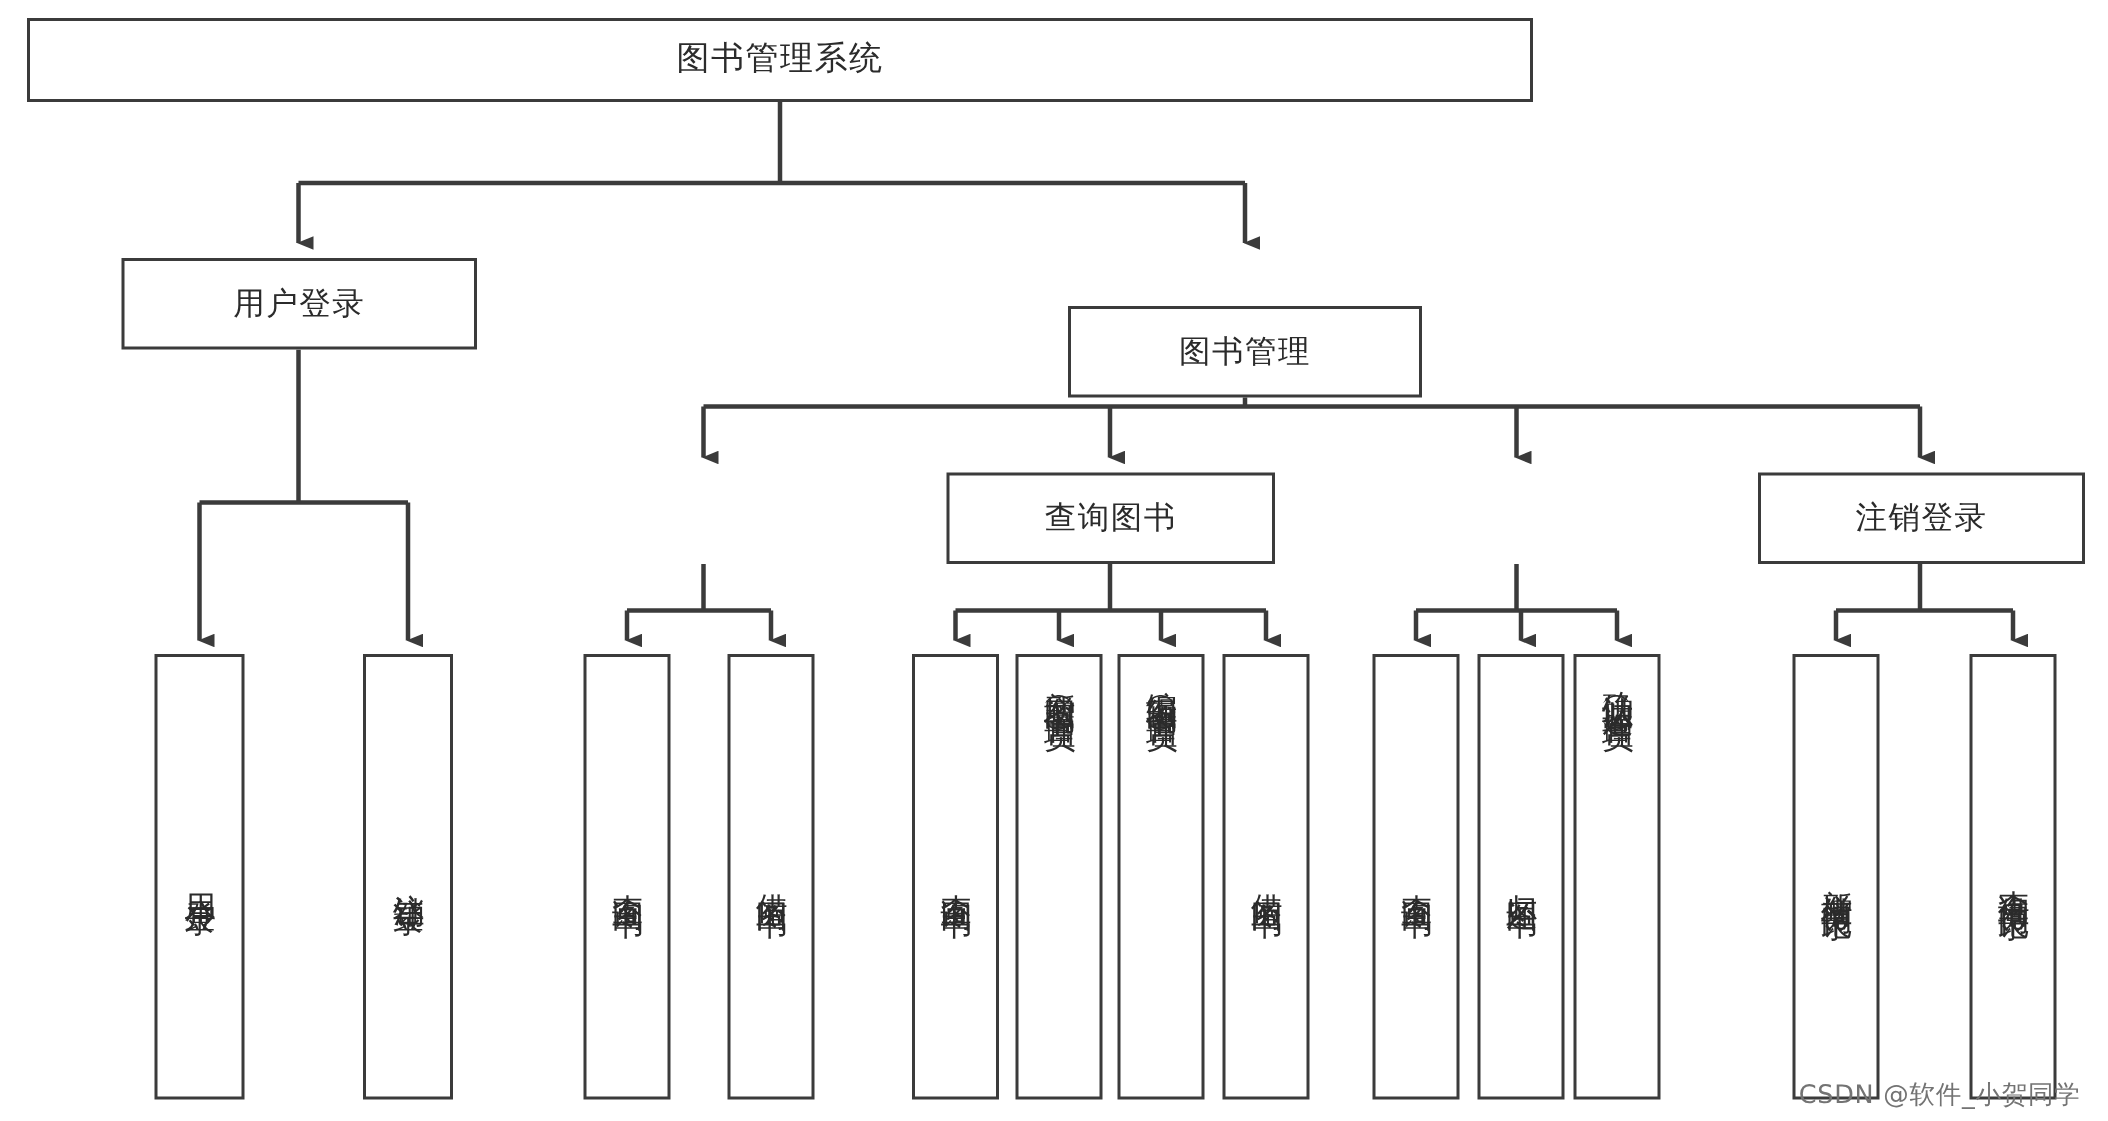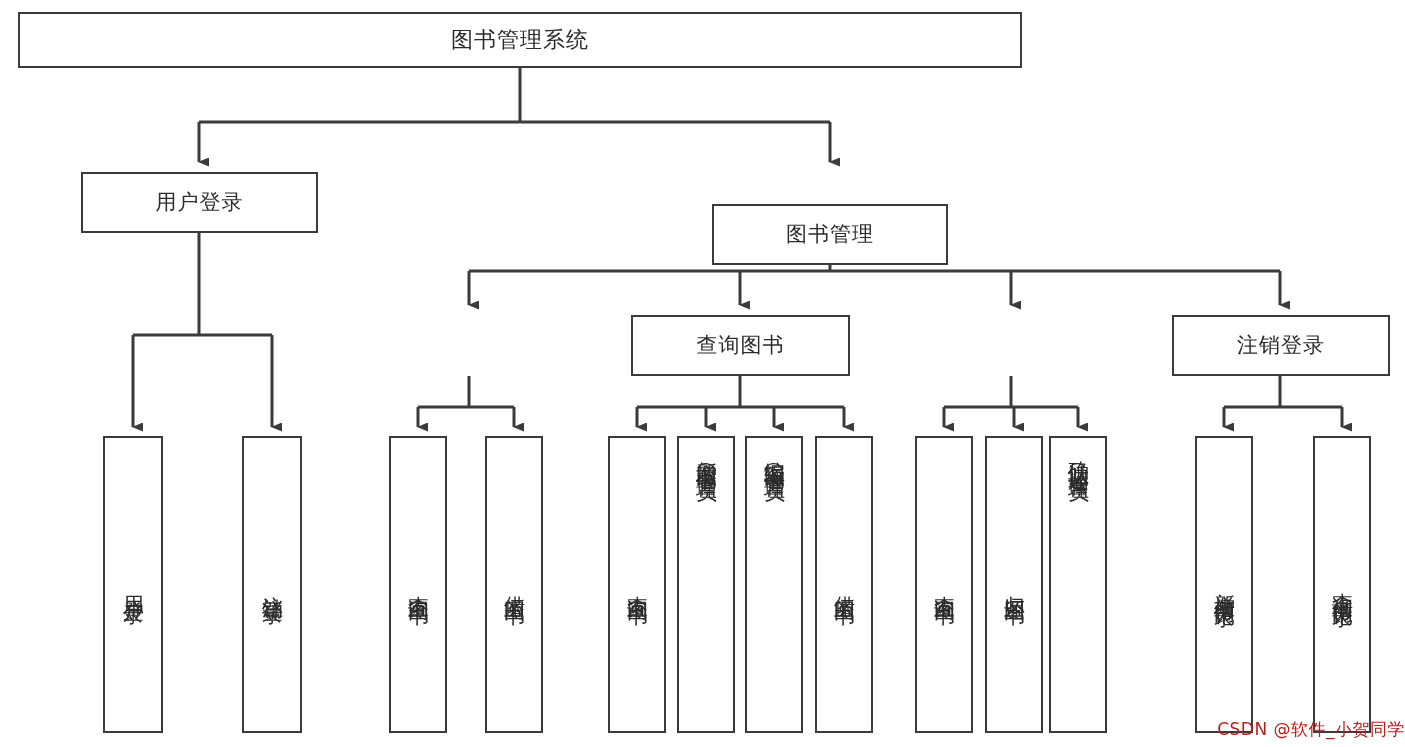--- a/index.html
+++ b/index.html
@@ -63,24 +63,24 @@
   .node-v {
     align-items: flex-start;
     padding-top: 6px;
   }
   .node-v.leaf-short {
     align-items: center;
     padding-top: 0;
   }
   #watermark {
     position: absolute;
-    right: 0;
+    right: 18px;
     bottom: 6px;
     font-size: 17px;
-    color: #b91c1c;
+    color: #737373;
     letter-spacing: 0.5px;
     z-index: 5;
     user-select: none;
   }
 </style>
 </head>
 <body>
 
 <div id="diagram-canvas">
 

